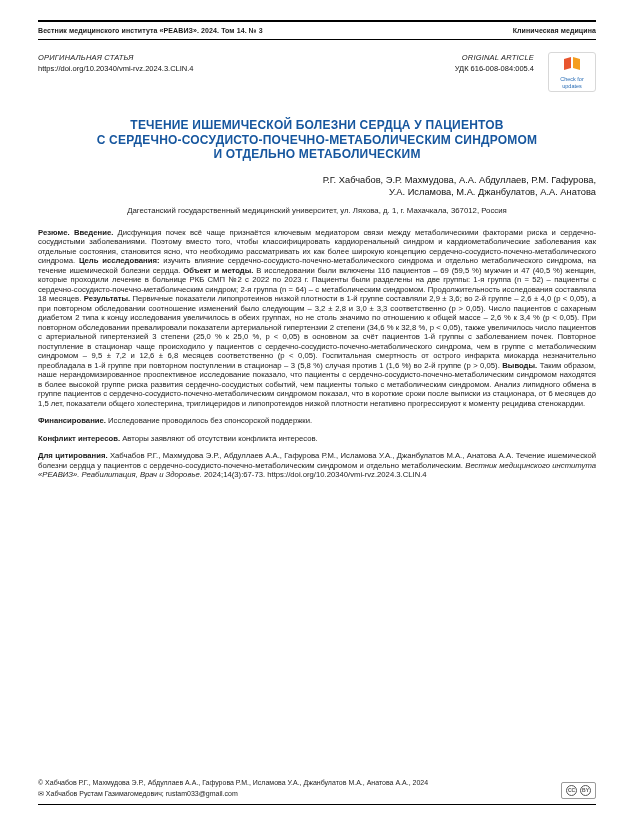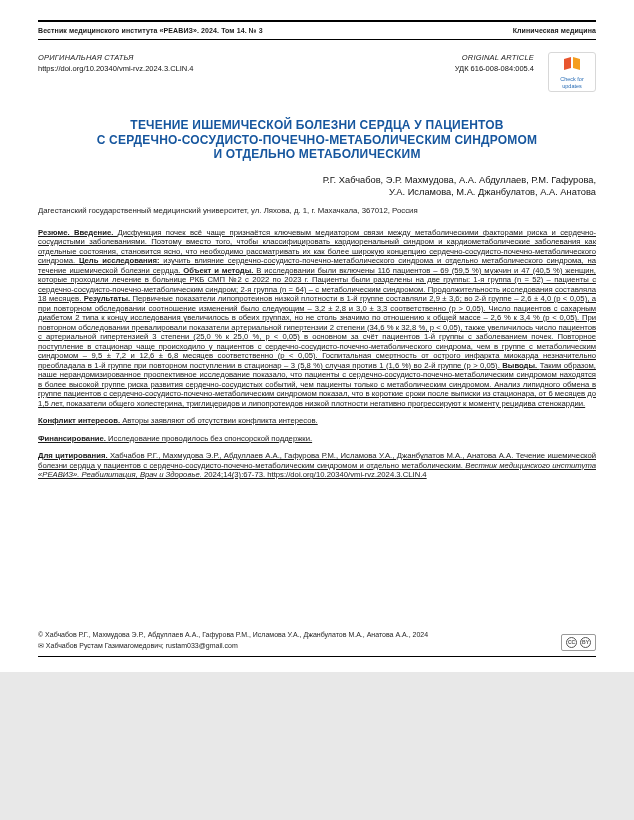--- a/index.html
+++ b/index.html
@@ -1,38 +1,38 @@
 <!DOCTYPE html>
 <html lang="ru"><head>
 <meta charset="utf-8">
 <style>
   * { margin:0; padding:0; box-sizing:border-box; }
   html,body { background:#e8e8e8; }
   body { font-family:"Liberation Sans", sans-serif; color:#1a1a1a; }
-  .page { position:relative; width:634px; height:672px; margin:0 auto; background:#ffffff; overflow:hidden; }
+  .page { position:relative; width:634px; height:820px; margin:0 auto; background:#ffffff; overflow:hidden; }
   .inner { padding:0 38px; }
   .rule { height:1px; background:#000; }
   .rule.top { margin-top:20px; height:2px; }
 
   .running-head { display:flex; justify-content:space-between; align-items:center; font-size:7px; font-weight:bold; padding:5px 0; letter-spacing:.1px; }
 
   .meta-row { display:flex; align-items:flex-start; margin-top:12px; }
   .meta-left { flex:1; font-size:7.5px; line-height:11px; }
   .meta-right { text-align:right; font-size:7.5px; line-height:11px; margin-left:auto; }
   .article-type { font-style:italic; letter-spacing:.2px; }
   .doi-link, .udk { color:#111; text-decoration:none; }
 
   .crossmark { width:48px; margin-left:14px; border:1px solid #d8d8d8; border-radius:3px; background:#fff; padding:3px 2px 2px; text-align:center; cursor:pointer; flex:0 0 auto; }
   .crossmark-label { font-size:5.5px; line-height:6.5px; color:#2a6db5; margin-top:2px; }
 
   .title { margin-top:26px; text-align:center; color:#16569e; font-size:12px; font-weight:bold; line-height:14.5px; letter-spacing:.2px; }
   .authors { margin-top:12px; text-align:right; font-size:9.3px; line-height:12.5px; color:#111; }
-  .affiliation { margin-top:7px; font-size:7.8px; color:#222; }
+  .affiliation { margin-top:7px; text-align:center; font-size:7.8px; color:#222; }
 
-  .para { margin-top:8px; font-size:7.7px; line-height:9.5px; text-align:justify; color:#1a1a1a;text-decoration:underline; }
+  .para { margin-top:8px; font-size:7.7px; line-height:9.5px; text-align:justify; color:#1a1a1a; }
   .para.first { margin-top:13px; }
 
   .footer-wrap { position:absolute; left:38px; right:38px; bottom:15px; }
   .footer-row { display:flex; justify-content:space-between; align-items:flex-end; padding-bottom:5px; }
   .footer-left { font-size:7px; line-height:10.5px; color:#222; }
   .email-link { color:#222; text-decoration:none; }
   .cc-badge { display:flex; gap:3px; align-items:center; border:1px solid #9a9a9a; border-radius:2px; padding:2px 4px; background:#fff; cursor:pointer; }
   .cc-circle { display:inline-flex; width:11px; height:11px; border:1px solid #555; border-radius:50%; font-size:5px; font-weight:bold; color:#555; align-items:center; justify-content:center; line-height:1; }
 </style>
 </head>
@@ -76,22 +76,22 @@
     </h1>
 
     <div class="authors">
       <div>Р.Г. Хабчабов, Э.Р. Махмудова, А.А. Абдуллаев, Р.М. Гафурова,</div>
       <div>У.А. Исламова, М.А. Джанбулатов, А.А. Анатова</div>
     </div>
 
     <div class="affiliation">Дагестанский государственный медицинский университет, ул. Ляхова, д. 1, г. Махачкала, 367012, Россия</div>
 
     <p class="para first"><span style="font-weight: bold;">Резюме. </span><span style="font-weight: bold;">Введение. </span><span>Дисфункция почек всё чаще признаётся ключевым медиатором связи между метаболическими факторами риска и сердечно-сосудистыми заболеваниями. Поэтому вместо того, чтобы классифицировать кардиоренальный синдром и кардиометаболические заболевания как отдельные состояния, становится ясно, что необходимо рассматривать их как более широкую концепцию сердечно-сосудисто-почечно-метаболического синдрома. </span><span style="font-weight: bold;">Цель исследования: </span><span>изучить влияние сердечно-сосудисто-почечно-метаболического синдрома и отдельно метаболического синдрома, на течение ишемической болезни сердца. </span><span style="font-weight: bold;">Объект и методы. </span><span>В исследовании были включены 116 пациентов – 69 (59,5 %) мужчин и 47 (40,5 %) женщин, которые проходили лечение в больнице РКБ СМП №2 с 2022 по 2023 г. Пациенты были разделены на две группы: 1-я группа (n = 52) – пациенты с сердечно-сосудисто-почечно-метаболическим синдром; 2-я группа (n = 64) – с метаболическим синдромом. Продолжительность исследования составляла 18 месяцев. </span><span style="font-weight: bold;">Результаты. </span><span>Первичные показатели липопротеинов низкой плотности в 1-й группе составляли 2,9 ± 3,6; во 2-й группе – 2,6 ± 4,0 (p &lt; 0,05), а при повторном обследовании соотношение изменений было следующим – 3,2 ± 2,8 и 3,0 ± 3,3 соответственно (p &gt; 0,05). Число пациентов с сахарным диабетом 2 типа к концу исследования увеличилось в обеих группах, но не столь значимо по отношению к общей массе – 2,6 % к 3,4 % (p &lt; 0,05). При повторном обследовании превалировали показатели артериальной гипертензии 2 степени (34,6 % к 32,8 %, p &lt; 0,05), также увеличилось число пациентов с артериальной гипертензией 3 степени (25,0 % к 25,0 %, p &lt; 0,05) в основном за счёт пациентов 1-й группы с заболеванием почек. Повторное поступление в стационар чаще происходило у пациентов с сердечно-сосудисто-почечно-метаболического синдрома, чем в группе с метаболическим синдромом – 9,5 ± 7,2 и 12,6 ± 6,8 месяцев соответственно (p &lt; 0,05). Госпитальная смертность от острого инфаркта миокарда незначительно преобладала в 1-й группе при повторном поступлении в стационар – 3 (5,8 %) случая против 1 (1,6 %) во 2-й группе (p &gt; 0,05). </span><span style="font-weight: bold;">Выводы. </span><span>Таким образом, наше нерандомизированное проспективное исследование показало, что пациенты с сердечно-сосудисто-почечно-метаболическим синдромом находятся в более высокой группе риска развития сердечно-сосудистых событий, чем пациенты только с метаболическим синдромом. Анализ липидного обмена в группе пациентов с сердечно-сосудисто-почечно-метаболическим синдромом показал, что в короткие сроки после выписки из стационара, от 6 месяцев до 1,5 лет, показатели общего холестерина, триглицеридов и липопротеидов низкой плотности негативно прогрессируют к моменту рецидива стенокардии.</span></p>
+    <p class="para"><span style="font-weight: bold;">Финансирование. </span><span>Исследование проводилось без спонсорской поддержки.</span></p>
     <p class="para"><span style="font-weight: bold;">Конфликт интересов. </span><span>Авторы заявляют об отсутствии конфликта интересов.</span></p>
-    <p class="para"><span style="font-weight: bold;">Финансирование. </span><span>Исследование проводилось без спонсорской поддержки.</span></p>
     <p class="para"><span style="font-weight: bold;">Для цитирования. </span><span>Хабчабов Р.Г., Махмудова Э.Р., Абдуллаев А.А., Гафурова Р.М., Исламова У.А., Джанбулатов М.А., Анатова А.А. Течение ишемической болезни сердца у пациентов с сердечно-сосудисто-почечно-метаболическим синдромом и отдельно метаболическим. </span><span style="font-style: italic;">Вестник медицинского института «РЕАВИЗ». Реабилитация, Врач и Здоровье. </span><span>2024;14(3):67-73. https://doi.org/10.20340/vmi-rvz.2024.3.CLIN.4</span></p>
   </div>
 
   <div class="footer-wrap">
     <div class="footer-row">
       <div class="footer-left">
         <div>© Хабчабов Р.Г., Махмудова Э.Р., Абдуллаев А.А., Гафурова Р.М., Исламова У.А., Джанбулатов М.А., Анатова А.А., 2024</div>
         <div>
           <span>✉</span>
           <span>Хабчабов Рустам Газимагомедович;</span>

